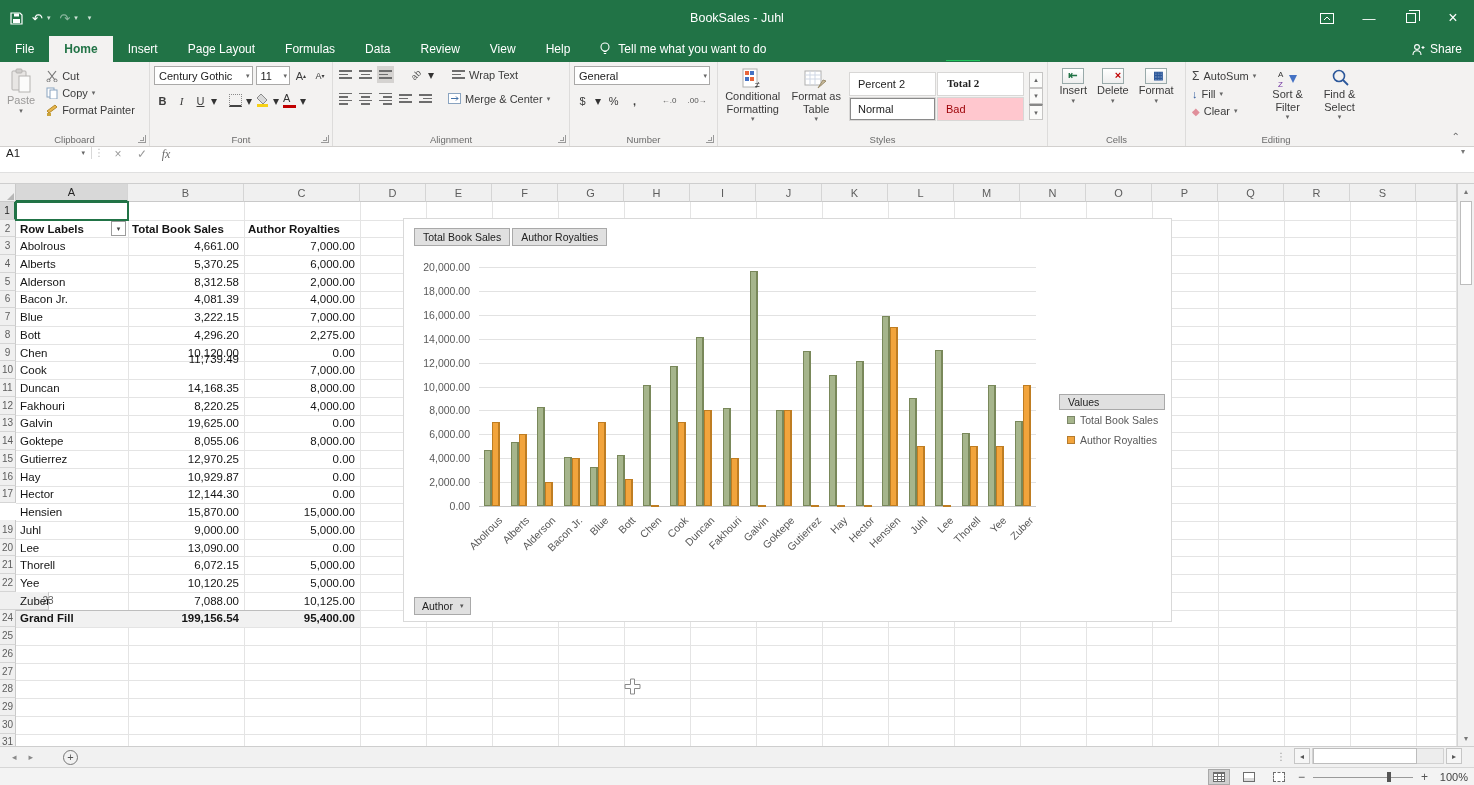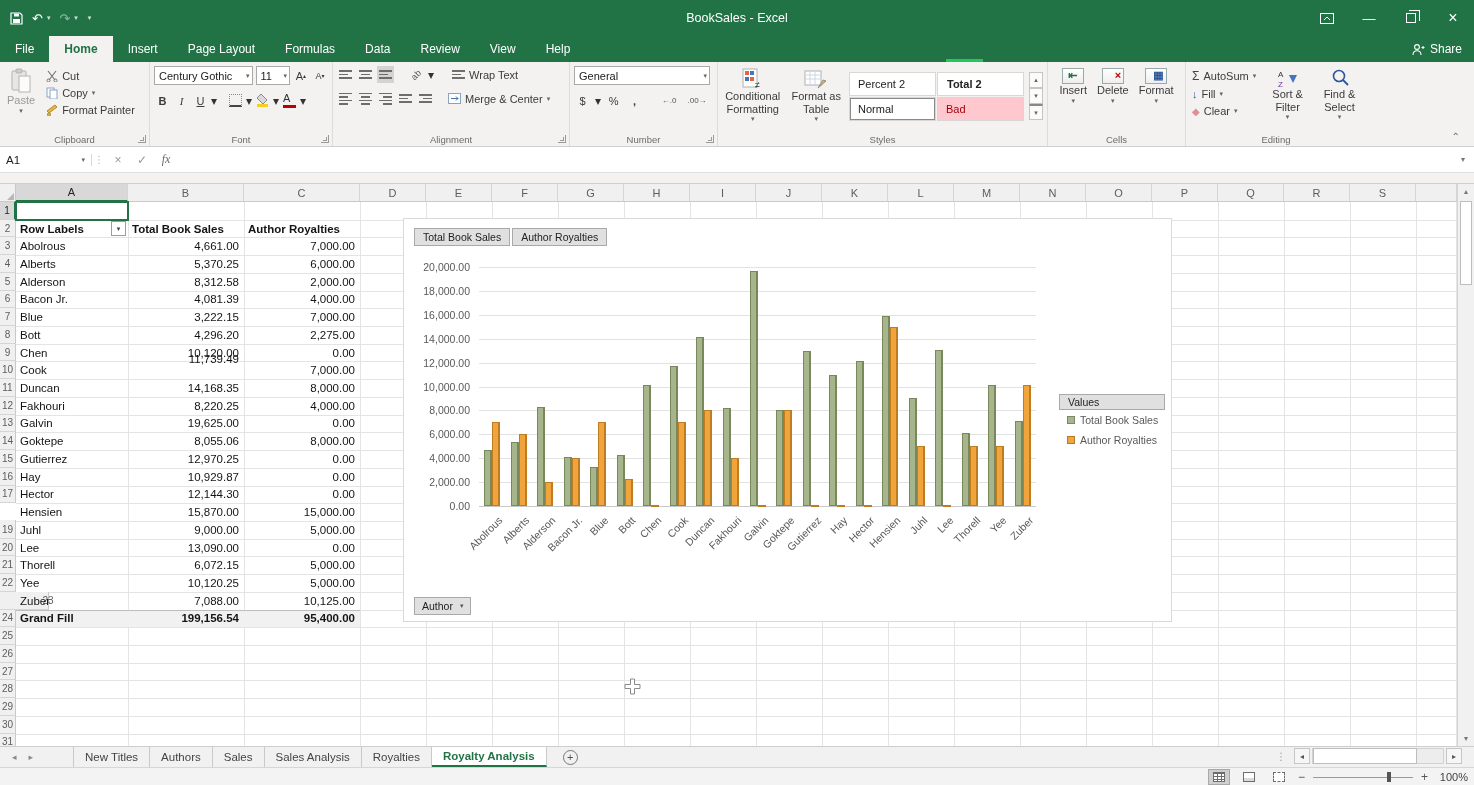--- a/index.html
+++ b/index.html
@@ -38,30 +38,30 @@
 .combo .dd { font-size:7px; color:#666; }
 .mini { width:17px; height:17px; display:flex; align-items:center; justify-content:center; font-size:11px; color:#3b3b3b; }
 .lineico { width:13px; display:inline-block; }
 .lineico i { display:block; height:1.5px; background:#6d6d6d; margin:2px 0; }
 .al-l i:nth-child(1){width:100%}.al-l i:nth-child(2){width:70%}.al-l i:nth-child(3){width:100%}.al-l i:nth-child(4){width:70%}
 .al-c i { margin-left:auto; margin-right:auto; } .al-c i:nth-child(odd){width:100%} .al-c i:nth-child(even){width:70%}
 .al-r i { margin-left:auto; } .al-r i:nth-child(odd){width:100%} .al-r i:nth-child(even){width:70%}
 .swatchbar { display:block; width:13px; height:3px; margin-top:1px; }
 .borderico { width:13px; height:13px; border:1px dotted #8a8a8a; border-bottom:2px solid #444; }
 .stylecell { width:87px; height:24px; background:#fff; border:1px solid #d8d7d6; font-size:11px; color:#222; display:flex; align-items:center; padding:0 8px; }
-.sc-total { font-weight:bold; } .sc-total span { border-top:3px solid #22c55e; border-bottom:3px double #6a8f58; padding:16px 1px; }
+.sc-total { font-weight:bold; } .sc-total span { border-top:1px solid #22c55e; border-bottom:3px double #6a8f58; padding:16px 1px;font-family:Liberation Serif, serif; }
 .sc-selected { outline:1.5px solid #8a8a8a; outline-offset:-2px; }
 .sc-bad { background:#ffc7ce; color:#9c0006; }
 .galscroll { display:flex; flex-direction:column; margin-left:2px; }
 .galscroll div { width:14px; height:16px; border:1px solid #c6c5c4; background:#fbfbfa; color:#666; font-size:7px; display:flex; align-items:center; justify-content:center; }
 .cellico { width:22px; height:16px; border:1px solid #9aa; background:linear-gradient(#fff,#eee); position:relative; }
 .cellico b { position:absolute; font-size:11px; line-height:1; top:1px; left:5px; }
 
 
-.fxbar { position:absolute; left:0; top:147px; width:100%; height:26px; background:#fff; border-bottom:1px solid #e0e0e0; display:flex; align-items:center; }
+.fxbar { position:absolute; left:0; top:147px; width:100%; height:26px; background:#fff; border-bottom:1px solid #e0e0e0; display:flex; align-items:flex-start; }
 .namebox { width:92px; border-right:1px solid #d8d8d8; display:flex; align-items:center; justify-content:space-between; padding:0 6px; font-size:11.5px; color:#222; }
 .fxdots { width:14px; display:flex; align-items:center; justify-content:center; color:#b9b9b9; font-size:10px; }
 .fxbtn { width:24px; display:flex; align-items:center; justify-content:center; color:#9a9a9a; font-size:12px; }
 .fxital { font-style:italic; font-family:"Liberation Serif",serif; color:#6a6a6a; }
 .fxinput { flex:1; border-left:1px solid #e4e4e4; }
 .fxchev { width:22px; display:flex; align-items:center; justify-content:center; color:#777; font-size:8px; }
 .gapstrip { position:absolute; left:0; top:173px; width:100%; height:11px; background:#f3f2f1; border-bottom:1px solid #cecece; }
 
 
 .sheet { position:absolute; left:0; top:184px; width:1457px; height:562px; background:#fff; overflow:hidden; }
@@ -148,21 +148,21 @@
           <rect x="3" y="7" width="7" height="4" fill="#fff"></rect>
           <rect x="4" y="1.5" width="5" height="3" fill="#fff"></rect>
         </svg>
       </span>
     <span class="ic">↶</span>
       <span class="dd">▾</span>
     <span class="ic dis">↷</span>
       <span class="dd">▾</span>
     <span class="dd" style="margin-left:1px">▾</span>
   </div>
-  <div class="title">BookSales - Excel</div>
+  <div class="title">BookSales - Juhl</div>
   <div class="winbtns">
     <div class="winbtn">
         <svg class="icon" width="14" height="11" viewBox="0 0 14 11">
           <rect x="0.5" y="0.5" width="13" height="10" fill="none" stroke="#fff"></rect>
           <path d="M4 7l3-3 3 3" fill="none" stroke="#fff"></path>
         </svg>
       </div>
     <div class="winbtn">—</div>
     <div class="winbtn">
         <span class="restoreico"></span>
@@ -176,20 +176,29 @@
       <div class="rtab">File</div>
       <div class="rtab active">Home</div>
       <div class="rtab">Insert</div>
       <div class="rtab">Page Layout</div>
       <div class="rtab">Formulas</div>
       <div class="rtab">Data</div>
       <div class="rtab">Review</div>
       <div class="rtab">View</div>
       <div class="rtab">Help</div>
     </div>
+  <div class="tellme">
+    <span>
+        <svg class="icon" width="12" height="14" viewBox="0 0 12 14">
+          <circle cx="6" cy="5" r="4" fill="none" stroke="#fff" stroke-width="1.1"></circle>
+          <path d="M4.5 9.5h3M4.8 11.5h2.4" stroke="#fff" stroke-width="1.1"></path>
+        </svg>
+      </span>
+    <span>Tell me what you want to do</span>
+  </div>
 </div>
 <div class="share">
   <span>
       <svg class="icon" width="13" height="13" viewBox="0 0 13 13">
         <circle cx="5" cy="4" r="2.4" fill="none" stroke="#fff" stroke-width="1.1"></circle>
         <path d="M1 12c0-3 2-4.3 4-4.3S9 9 9 12" fill="none" stroke="#fff" stroke-width="1.1"></path>
         <path d="M9.5 4.5h3M11 3v3" stroke="#fff" stroke-width="1.1"></path>
       </svg>
     </span>
   <span>Share</span>
@@ -828,28 +837,20 @@
   <div class="arr" style="top:3px">▴</div>
   <div class="vthumb" style="top:17px; height:84px;"></div>
   <div class="arr" style="bottom:3px">▾</div>
 </div>
 
 <div class="tabbar">
   <div class="tabnav">
     <span>◂</span>
     <span>▸</span>
   </div>
-  <div class="stabs" id="stabs">
-      <div class="stab">New Titles</div>
-      <div class="stab">Authors</div>
-      <div class="stab">Sales</div>
-      <div class="stab">Sales Analysis</div>
-      <div class="stab">Royalties</div>
-      <div class="stab active">Royalty Analysis</div>
-    </div>
   <div class="addsheet">
       <span>+</span>
     </div>
 </div>
 <div class="hscroll">
   <span class="dots">⋮</span>
   <div class="hbtn">◂</div>
   <div class="htrack">
       <div class="hthumb"></div>
     </div>

